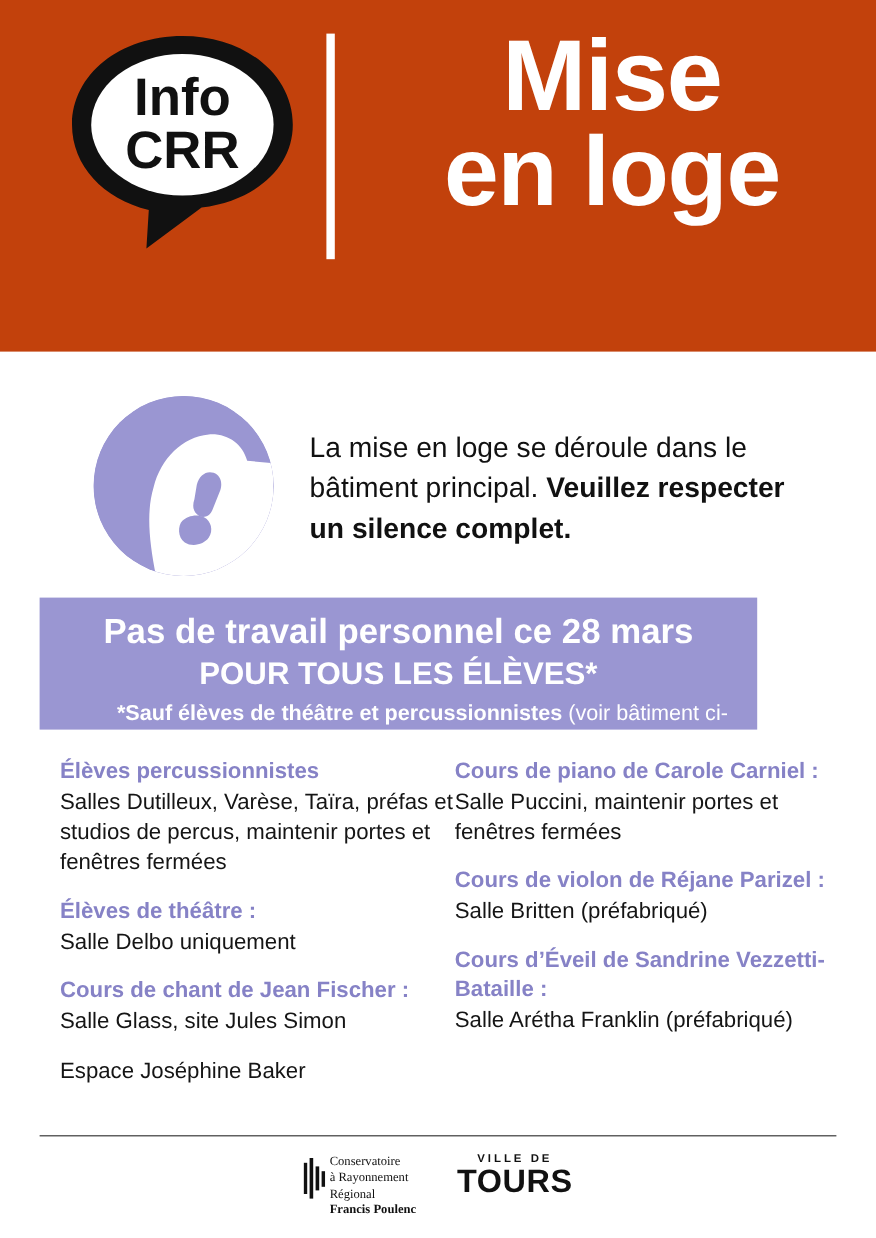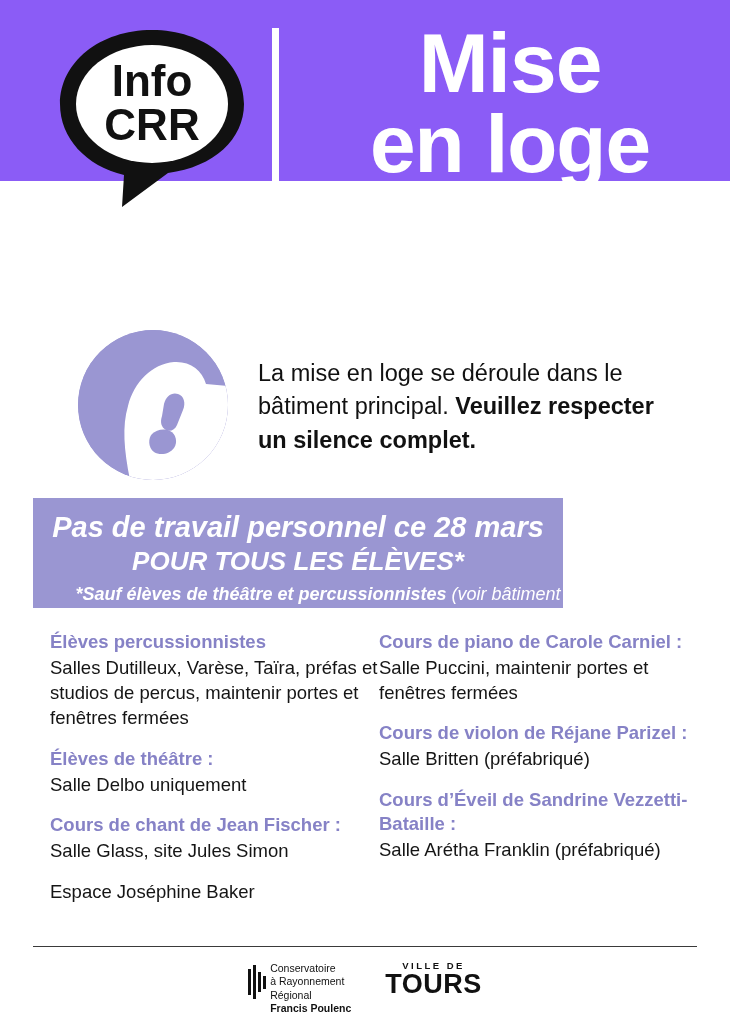--- a/index.html
+++ b/index.html
@@ -14,22 +14,22 @@
     position: relative;
     width: 730px;
     height: 1032px;
     background: #ffffff;
   }
 
   
   .header {
     position: relative;
     width: 730px;
-    height: 181px;
-    background: #8b5cf6;
+    height: 293px;
+    background: #c2410c;
     display: flex;
     align-items: center;
   }
   .logo-wrap {
     position: absolute;
     left: 52px;
     top: 26px;
     width: 200px;
     height: 185px;
   }
@@ -112,26 +112,25 @@
     line-height: 1.42;
     color: #111;
   }
   .silence-text b { font-weight: bold; }
 
   
   .banner {
     position: absolute;
     left: 33px;
     top: 498px;
-    width: 530px;
+    width: 598px;
     height: 110px;
     background: #9a96d2;
     text-align: center;
     padding-top: 12px;
-    font-style: italic;
   }
   .banner-l1 {
     color: #ffffff;
     font-weight: bold;
     font-size: 29px;
     line-height: 1.22;
   }
   .banner-l2 {
     color: #ffffff;
     font-weight: bold;
@@ -193,20 +192,21 @@
     display: flex;
     align-items: flex-start;
     justify-content: center;
     gap: 34px;
   }
   .crr-logo {
     display: flex;
     align-items: flex-start;
     gap: 4px;
     padding-top: 4px;
+    font-family: Liberation Serif, serif;
   }
   .crr-bars { padding-top: 3px; }
   .crr-text {
     font-size: 10.5px;
     line-height: 1.28;
     color: #111;
   }
   .crr-text .b { font-weight: bold; }
   .tours-logo { text-align: center; padding-top: 2px; }
   .tours-small {

